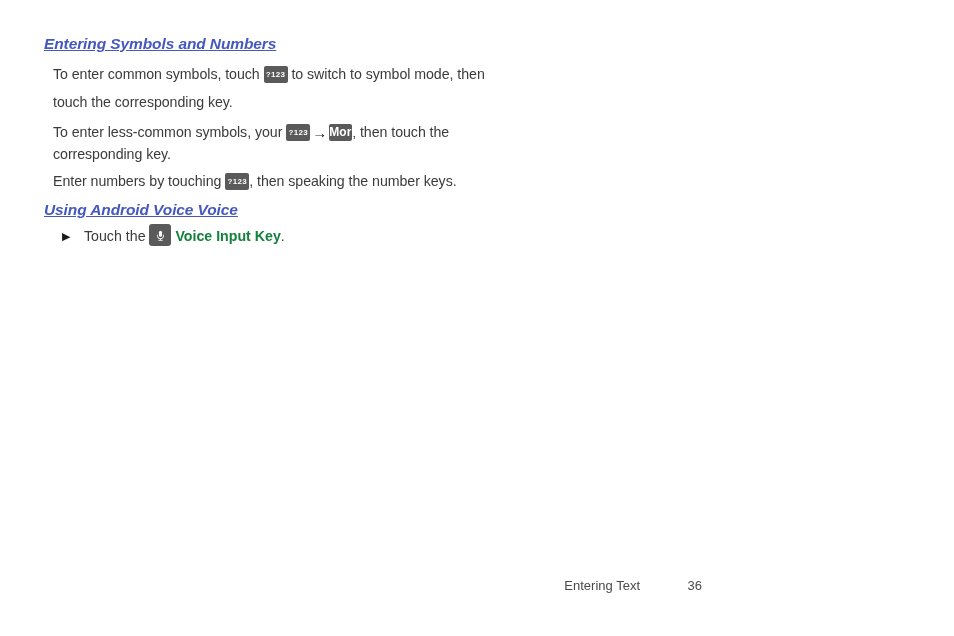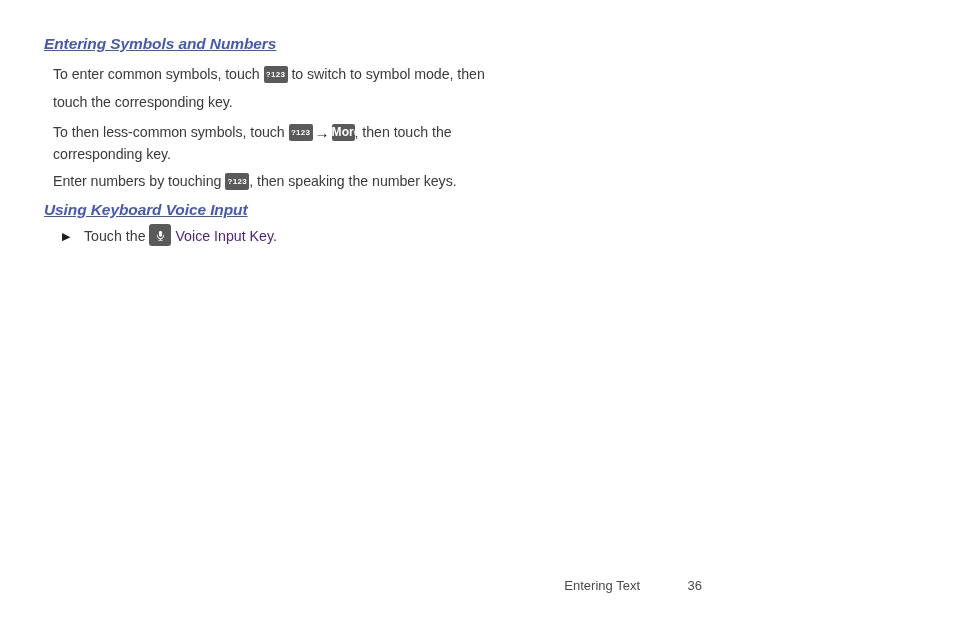--- a/index.html
+++ b/index.html
@@ -114,21 +114,21 @@
     color: #3b3b3b;
   }
   .bullet-marker {
     color: #1b1b1b;
     font-size: 11px;
     line-height: 1;
     width: 22px;
     flex: 0 0 22px;
   }
   .bullet-text { white-space: nowrap; }
-  .bold-term { font-weight: normal; color: #4c1d95; }
+  .bold-term { font-weight: bold; color: #15803d; }
 
   
   .footer {
     position: absolute;
     left: 0;
     top: 578px;
     width: 754px;
     height: 20px;
   }
   .footer-label {
@@ -154,28 +154,28 @@
 
   <div class="content">
 
     <h2 class="heading heading-1">Entering Symbols and Numbers</h2>
 
     <p class="para loose">
       <span>To enter common symbols, touch </span><span class="key key-symbols">?123</span><span> to switch to symbol mode, then touch the corresponding key.</span>
     </p>
 
     <p class="para">
-      <span>To then less-common symbols, touch </span><span class="key key-symbols">?123</span><span class="arrow-glyph">→</span><span class="key key-more">More</span><span>, then touch the corresponding key.</span>
+      <span>To enter less-common symbols, your </span><span class="key key-symbols">?123</span><span class="arrow-glyph">→</span><span class="key key-more">More</span><span>, then touch the corresponding key.</span>
     </p>
 
     <p class="para">
       <span>Enter numbers by touching </span><span class="key key-symbols">?123</span><span>, then speaking the number keys.</span>
     </p>
 
-    <h2 class="heading heading-2">Using Keyboard Voice Input</h2>
+    <h2 class="heading heading-2">Using Android Voice Voice</h2>
 
 
     <div class="bullet-row">
       <span class="bullet-marker">▶</span>
       <span class="bullet-text"><span>Touch the</span>&nbsp;<span class="key key-mic"><svg width="13" height="13" viewBox="0 0 24 24" aria-hidden="true">
               <rect x="9.2" y="3.2" width="5.6" height="11" rx="2.8" fill="#ffffff"></rect>
               <path d="M6.4 11.2v1.4a5.6 5.6 0 0 0 11.2 0v-1.4" fill="none" stroke="#ffffff" stroke-width="1.7" stroke-linecap="round"></path>
               <rect x="11.2" y="17.6" width="1.6" height="2.6" fill="#ffffff"></rect>
               <rect x="8" y="20" width="8" height="1.6" fill="#ffffff"></rect>
             </svg></span>&nbsp;<span class="bold-term">Voice Input Key</span><span>.</span></span>

